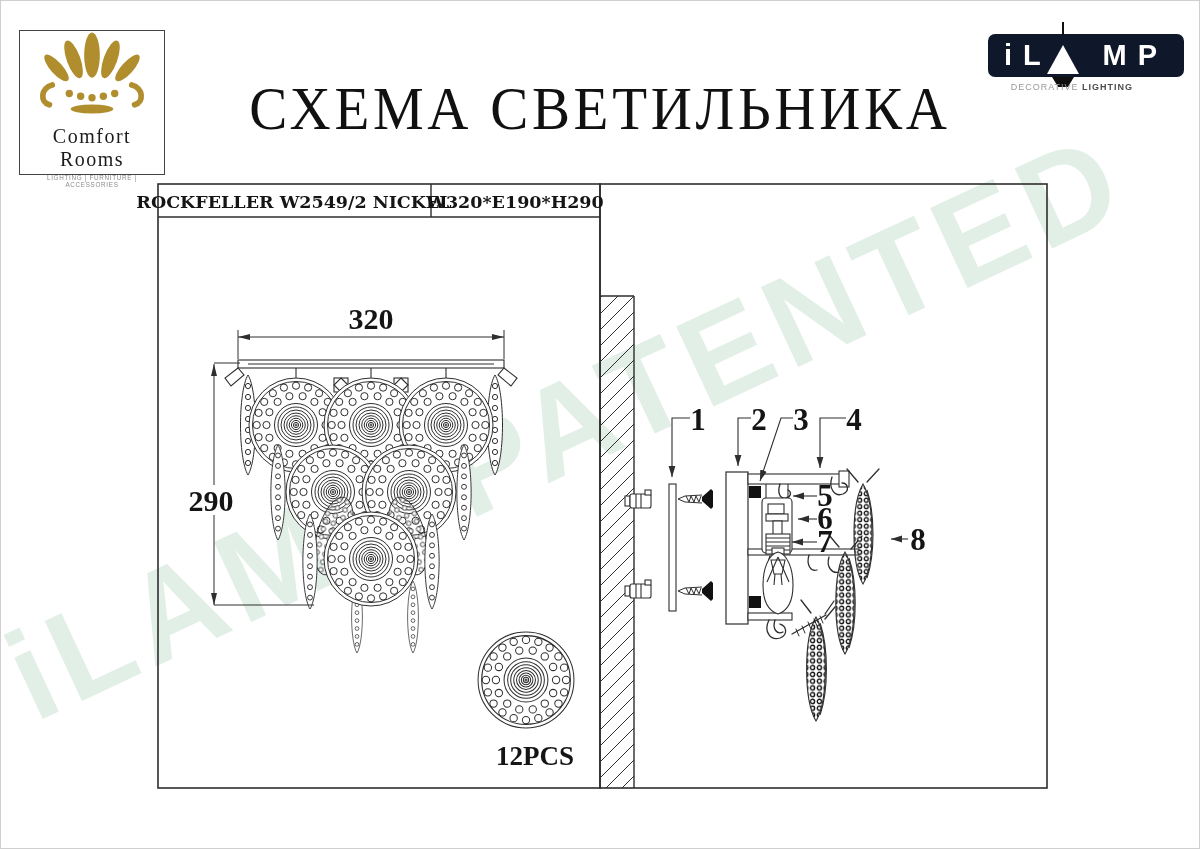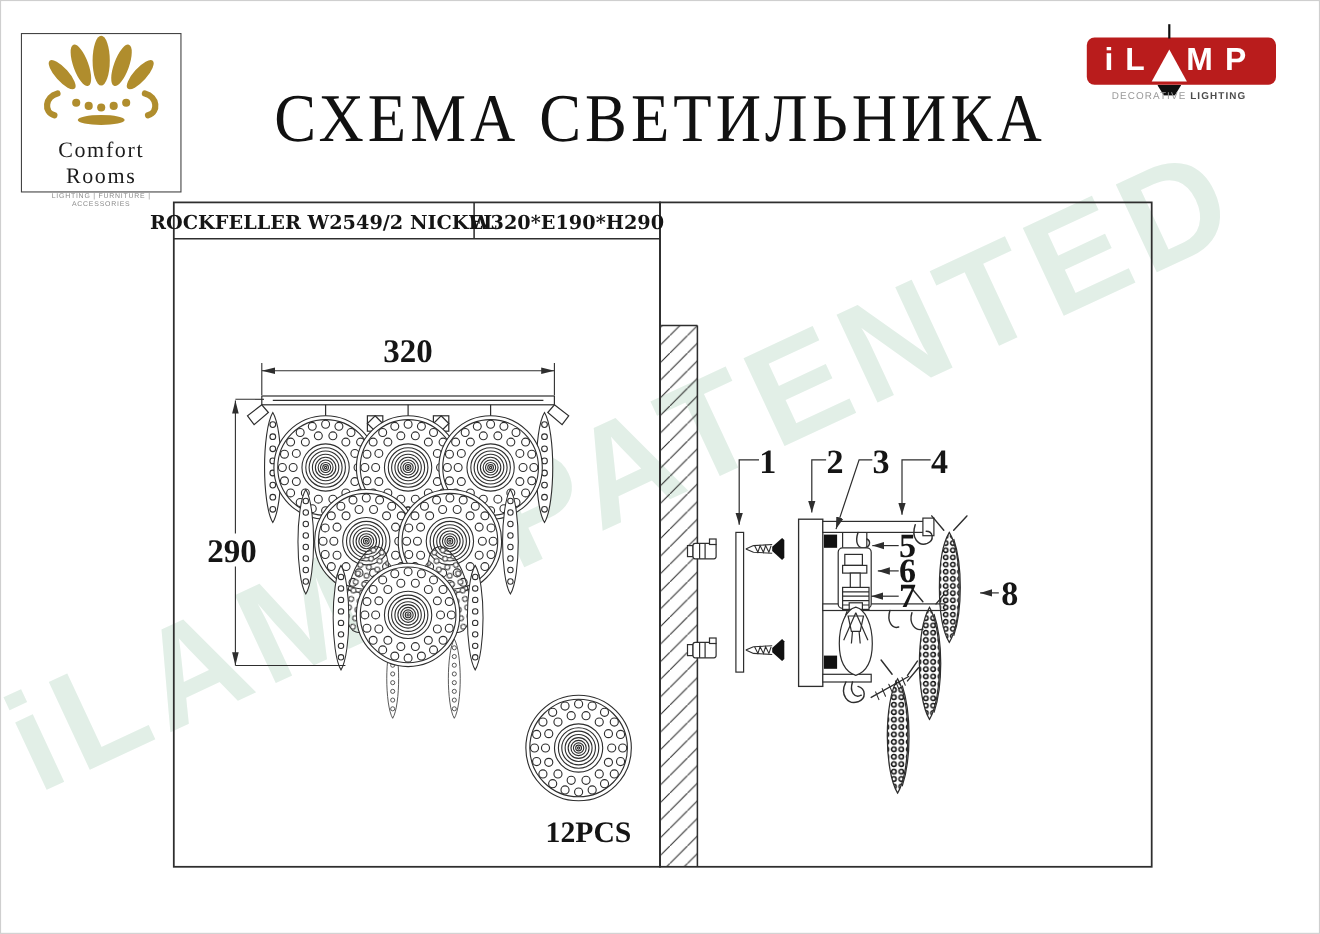--- a/index.html
+++ b/index.html
@@ -17,22 +17,22 @@
   .title{position:absolute;left:0;right:0;top:72px;z-index:3;text-align:center;
          font-family:"Liberation Serif",serif;font-size:62px;color:#111;
          letter-spacing:4px;transform:scaleX(.92);}
   
   .cr-box{position:absolute;left:18px;top:29px;width:144px;height:143px;z-index:3;
           border:1px solid #444;background:#fff;text-align:center;}
   .cr-name{margin-top:2px;font-family:Liberation Serif, serif;font-size:20px;
            letter-spacing:1.5px;color:#1b1b1b;}
   .cr-tag{margin-top:3px;font-size:6.3px;letter-spacing:.7px;color:#8a8a8a;}
   
-  .il-band{position:absolute;left:987px;top:33px;width:172px;height:43px;z-index:3;
-           background:#b91c1c;border-radius:7px;display:flex;align-items:center;
+  .il-band{position:absolute;left:987px;top:33px;width:196px;height:43px;z-index:3;
+           background:#0f172a;border-radius:7px;display:flex;align-items:center;
            justify-content:space-between;padding:0 16px;box-sizing:border-box;}
   .il-band span{color:#fff;font-weight:bold;font-size:29px;letter-spacing:11px;
                 font-family:"Liberation Sans",sans-serif;}
   .il-shade{position:absolute;left:1046px;top:44px;z-index:4;width:0;height:0;
             border-left:16px solid transparent;border-right:16px solid transparent;
             border-bottom:29px solid #fff;}
   .il-cord{position:absolute;left:1061px;top:21px;width:2px;height:13px;background:#111;z-index:3;}
   .il-tab{position:absolute;left:1051px;top:76px;width:22px;height:10px;background:#0f0f0f;z-index:3;
           clip-path:polygon(0 0,100% 0,72% 100%,28% 100%);}
   .il-sub{position:absolute;left:936px;top:81px;width:196px;z-index:3;text-align:right;

